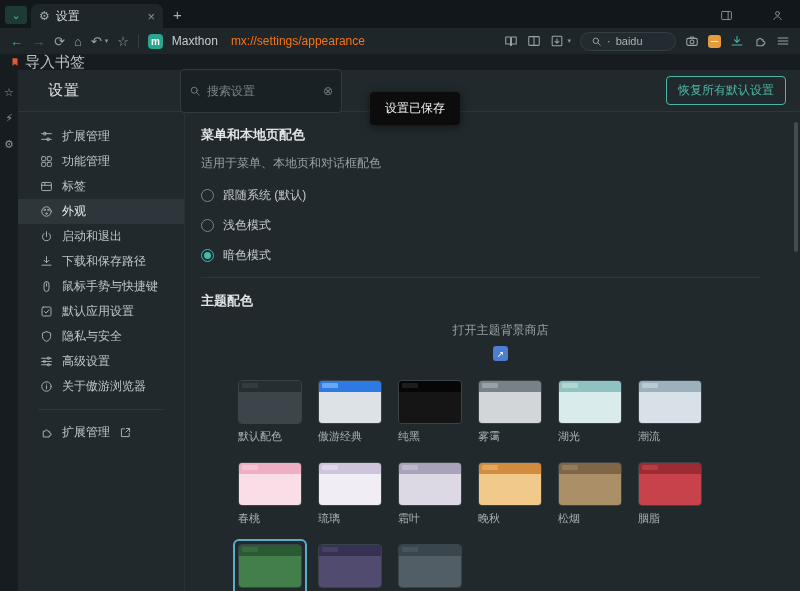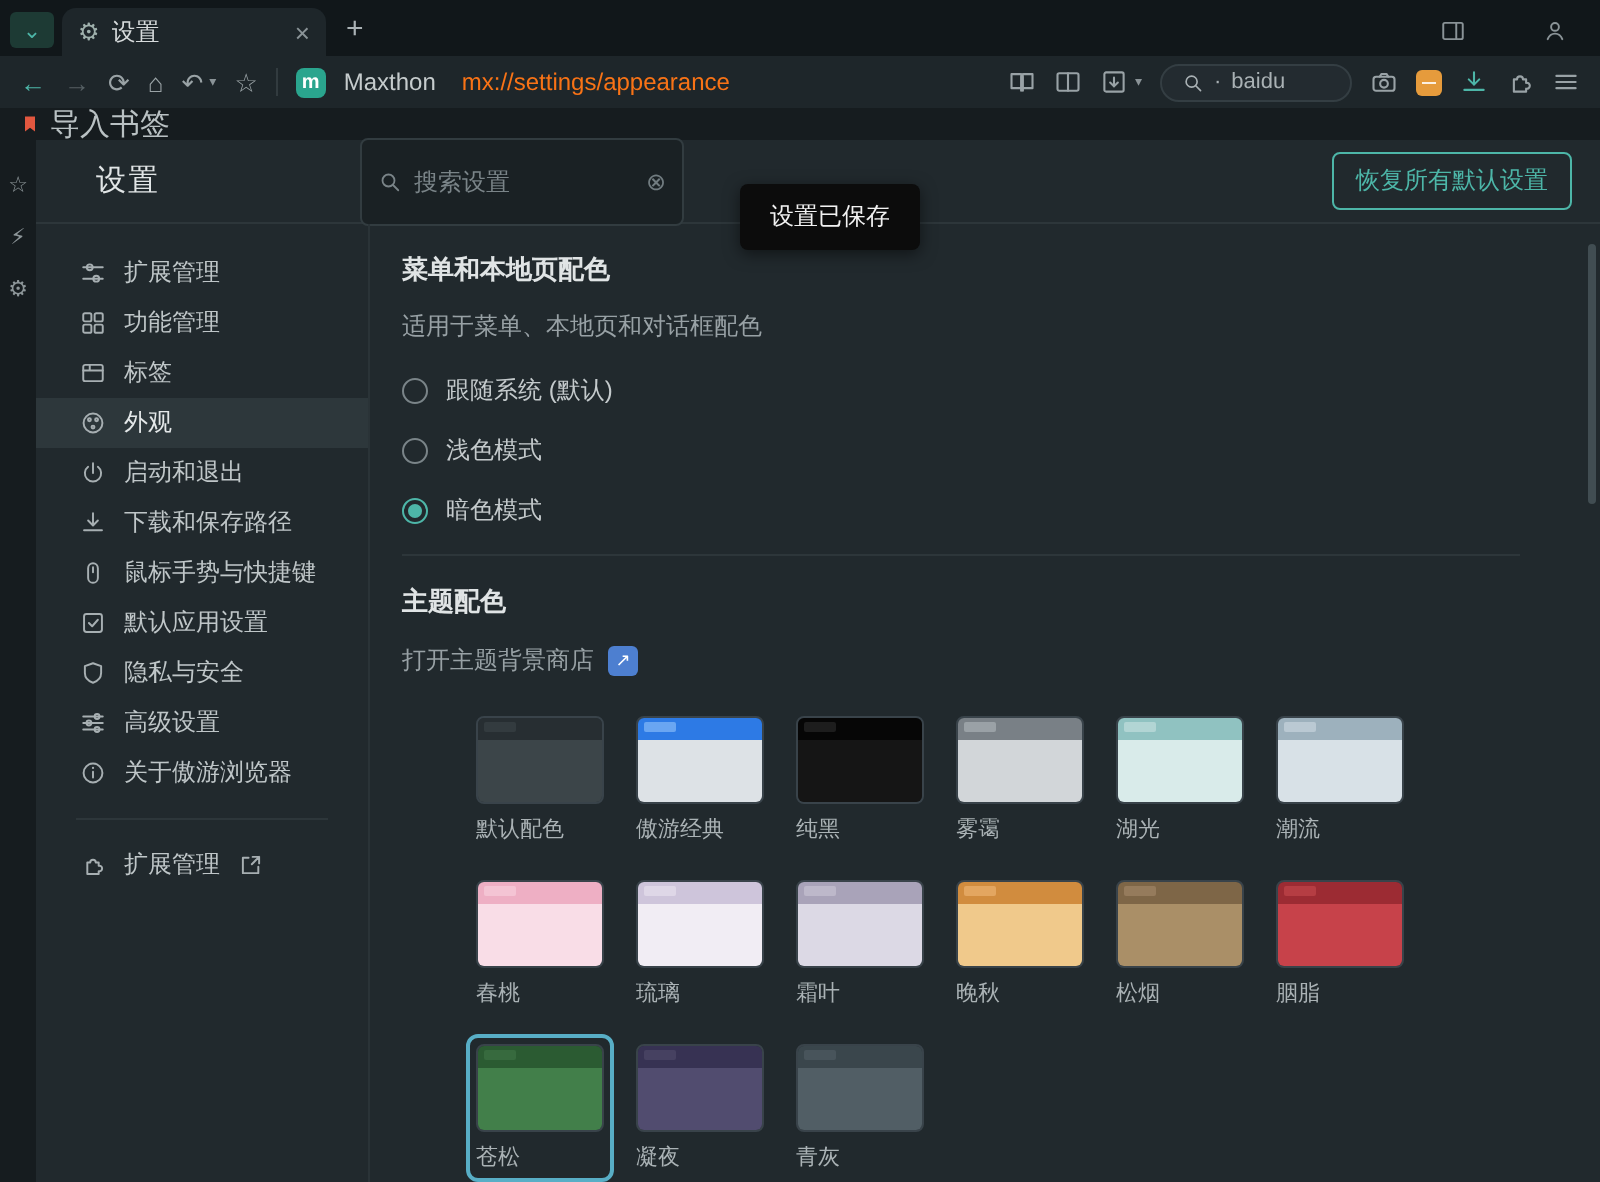--- a/index.html
+++ b/index.html
@@ -66,21 +66,21 @@
 
   .content { flex:1; padding:14px 0 0 16px; position:relative; overflow:hidden; }
   .sec-title { font-size:13px; font-weight:bold; color:#e0e4e5; }
   .sec-desc { font-size:12px; color:#98a1a5; margin:11px 0 15px; }
   .radio-row { display:flex; align-items:center; gap:9px; margin-bottom:13px; }
   .radio { width:13px; height:13px; border-radius:50%; border:1.5px solid #78828 6; border:1.5px solid #7a8488; position:relative; }
   .radio-row.checked .radio { border-color:#4db6a8; }
   .radio-row.checked .radio::after { content:""; position:absolute; inset:2px; border-radius:50%; background:#4db6a8; }
   .radio-label { font-size:12px; color:#c4cacc; }
   .c-div { height:1px; background:#2d363a; margin:6px 40px 14px 0; }
-  .store-row { display:flex; align-items:center; gap:7px; margin:12px 0 2px; font-size:12px; color:#98a1a5; }
+  .store-row { display:flex; align-items:center; gap:7px; margin:12px 0 2px; font-size:12px; color:#98a1a5;flex-direction:column; }
   .store-ic { width:15px; height:15px; border-radius:3px; color:#fff; font-size:9px; display:flex; align-items:center; justify-content:center; }
 
   .grid { margin:14px 0 0 32px; display:grid; grid-template-columns:repeat(6,80px); row-gap:8px; }
   .theme-card { width:74px; padding:3px; border:2px solid transparent; border-radius:6px; }
   .theme-card.sel { border-color:#58aec6; }
   .swatch { width:64px; height:44px; border:1px solid #39434a; border-radius:4px; overflow:hidden; position:relative;
             display:flex; flex-direction:column; background:#2a3236; }
   .sw-bar { height:11px; }
   .sw-body { flex:1; }
   .sw-tab { position:absolute; top:2px; left:3px; width:16px; height:5px; border-radius:1px; }

